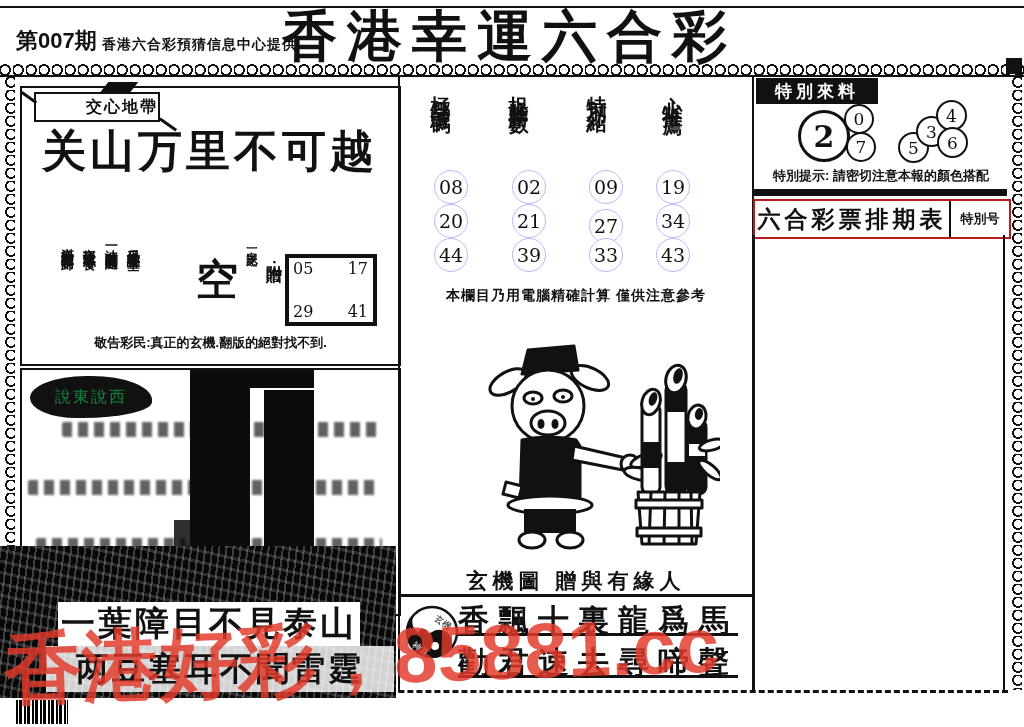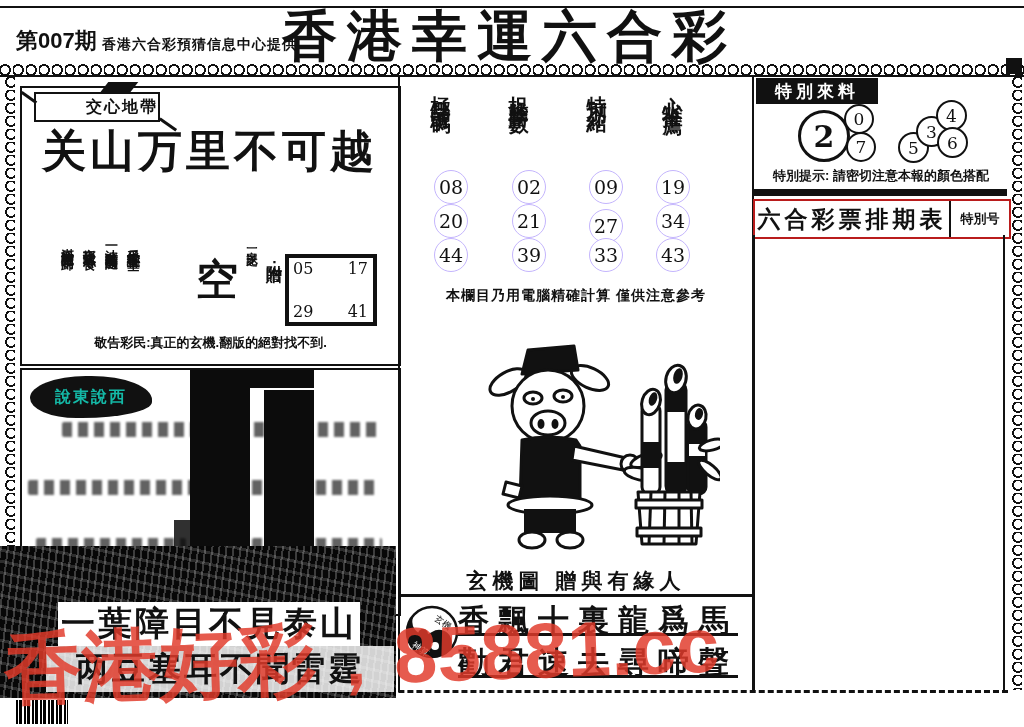--- a/index.html
+++ b/index.html
@@ -48,22 +48,22 @@
   .tip-head{top:80px;font-size:20px;font-weight:700;letter-spacing:6px;}
   .num{width:32px;height:32px;border:1px solid #c4b5fd;border-radius:50%;background:#fff;
        display:flex;align-items:center;justify-content:center;font-size:19px;}
   .footnote{left:400px;top:287px;width:352px;text-align:center;font-size:14px;font-weight:700;letter-spacing:1px;}
   .caption{left:400px;top:567px;width:352px;text-align:center;font-size:21px;font-weight:800;letter-spacing:5px;}
   .hline{left:400px;top:594px;width:353px;height:3px;background:#111;}
   .couplet{left:458px;white-space:nowrap;font-size:31px;font-weight:700;letter-spacing:9px;text-decoration:underline;}
 
   
   .boxB{left:20px;top:368px;width:377px;height:244px;border:2px solid #111;overflow:hidden;}
-  .bubble{left:8px;top:6px;width:122px;height:42px;background:#111;color:#14b8a6;display:flex;align-items:center;
-          justify-content:center;font-size:16px;font-weight:700;letter-spacing:2px;
+  .bubble{left:8px;top:6px;width:122px;height:42px;background:#111;color:#15803d;display:flex;align-items:center;
+          justify-content:center;font-size:16px;font-weight:400;letter-spacing:2px;
           border-radius:48% 52% 60% 40% / 55% 60% 40% 50%;text-align:right;}
   .smudge{height:15px;filter:blur(1.2px);opacity:.8;border-radius:2px;
           background:repeating-linear-gradient(90deg,#3c3c3c 0 10px,transparent 10px 16px);}
   .tower{background:#0c0c0c;}
   .ground-noise{left:26px;top:194px;width:336px;height:46px;filter:blur(.6px);opacity:.9;
     background:repeating-linear-gradient(84deg,#111 0 3px,transparent 3px 8px),
                repeating-linear-gradient(8deg,#222 0 2px,transparent 2px 9px);}
 
   
   .photo{left:0;top:546px;width:396px;height:152px;z-index:5;background:

